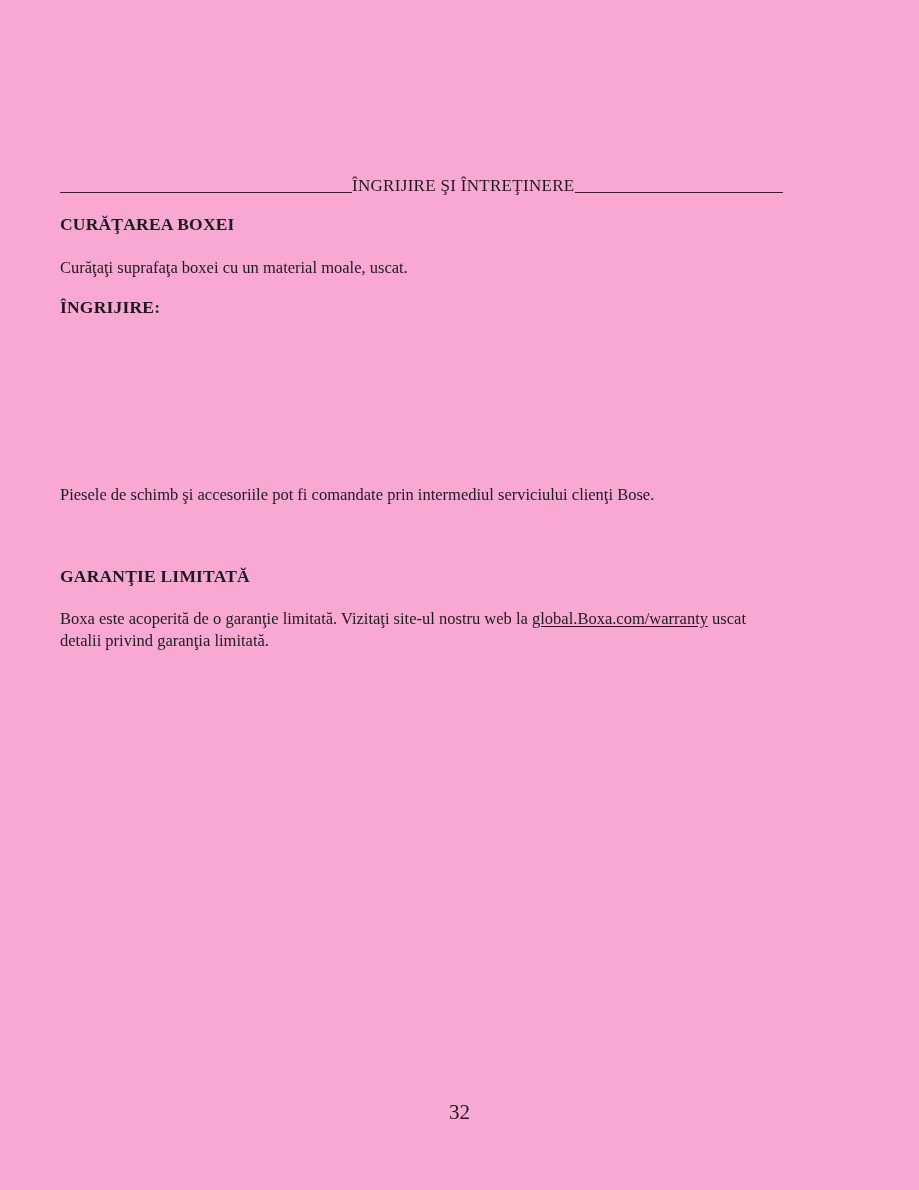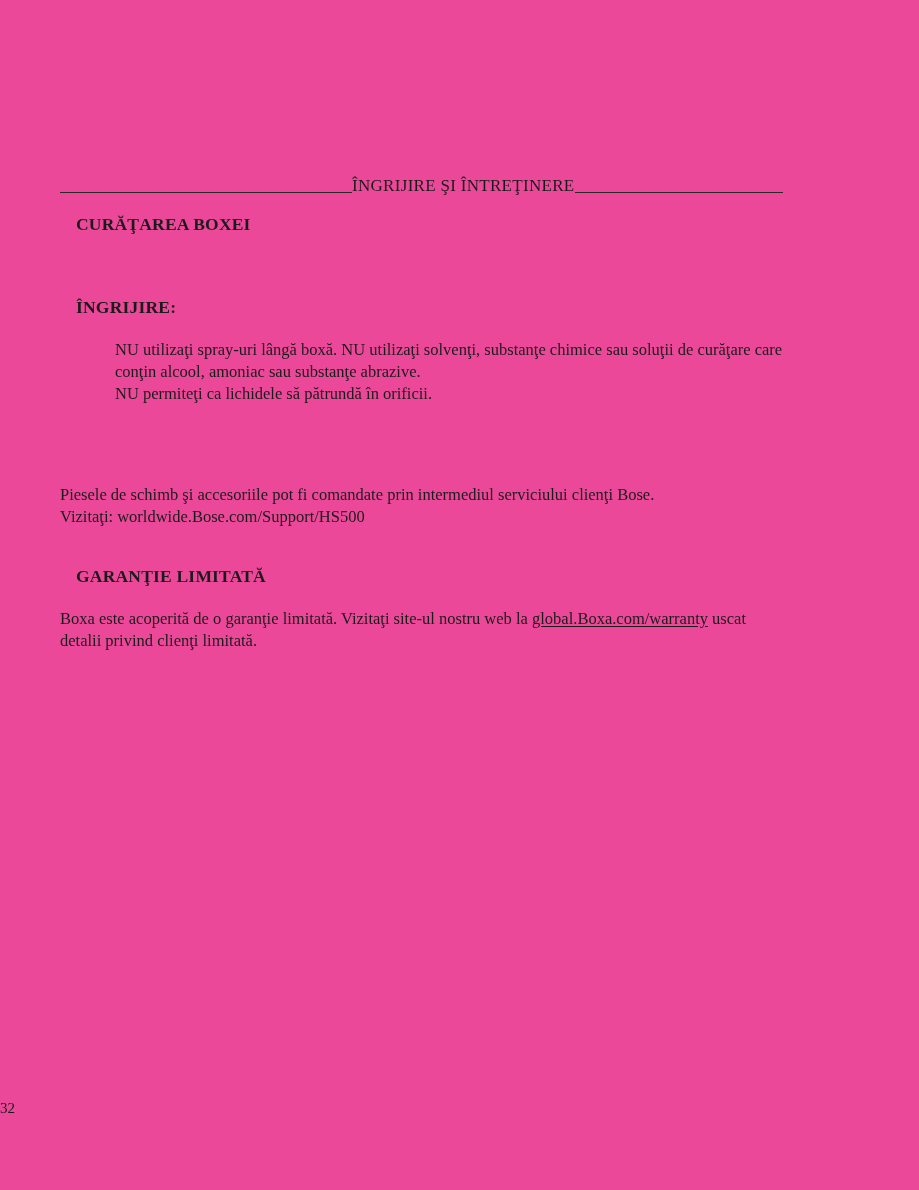--- a/index.html
+++ b/index.html
@@ -1,31 +1,30 @@
 <!DOCTYPE html>
 <html><head>
 <meta charset="utf-8">
 <style>
   * { margin: 0; padding: 0; box-sizing: border-box; }
   html, body { background: #ffffff; }
   .page {
     position: relative;
     width: 919px;
     height: 1190px;
-    background: #ec4899;
+    background: #f9a8d4;
     font-family: "Liberation Serif", "DejaVu Serif", serif;
     color: #1b1b1b;
     overflow: hidden;
   }
   .abs { position: absolute; left: 60px; white-space: nowrap; }
   .heading {
     font-weight: bold;
     font-size: 17.5px;
     letter-spacing: 0.2px;
-    margin-left: 16px;
   }
   .body-text {
     font-size: 16.5px;
     line-height: 22px;
   }
   .header-line {
     top: 175px;
     font-size: 17px;
     display: flex;
     align-items: baseline;
@@ -40,49 +39,45 @@
   .rule-left  { width: 292px; }
   .rule-right { width: 208px; }
   .header-title { letter-spacing: 0.3px; }
   .indented { left: 115px; }
   .doc-link { text-decoration: underline; text-underline-offset: 2px; color: #1b1b1b; cursor: pointer; }
   .page-number {
     position: absolute;
     top: 1100px;
     left: 0;
     width: 100%;
-    font-size: 15px;
+    text-align: center;
+    font-size: 21px;
   }
 </style>
 </head>
 <body>
 
 <div class="page">
 
   <div class="abs header-line">
     <span class="rule rule-left"></span>
     <span class="header-title">ÎNGRIJIRE ŞI ÎNTREŢINERE</span>
     <span class="rule rule-right"></span>
   </div>
 
   <div class="abs heading" style="top:214px">CURĂŢAREA BOXEI</div>
+  <div class="abs body-text" style="top:257px">Curăţaţi suprafaţa boxei cu un material moale, uscat.</div>
 
   <div class="abs heading" style="top:297px">ÎNGRIJIRE:</div>
-  <div class="abs body-text indented" style="top:339px">
-    <div>NU utilizaţi spray-uri lângă boxă. NU utilizaţi solvenţi, substanţe chimice sau soluţii de curăţare care</div>
-    <div>conţin alcool, amoniac sau substanţe abrazive.</div>
-    <div>NU permiteţi ca lichidele să pătrundă în orificii.</div>
-  </div>
 
   <div class="abs body-text" style="top:484px">
     <div>Piesele de schimb şi accesoriile pot fi comandate prin intermediul serviciului clienţi Bose.</div>
-    <div><span>Vizitaţi: </span><span>worldwide.Bose.com/Support/HS500</span></div>
   </div>
 
   <div class="abs heading" style="top:566px">GARANŢIE LIMITATĂ</div>
   <div class="abs body-text" style="top:608px">
     <div><span>Boxa este acoperită de o garanţie limitată. Vizitaţi site-ul nostru web la </span><span class="doc-link">global.Boxa.com/warranty</span><span> uscat</span></div>
-    <div>detalii privind clienţi limitată.</div>
+    <div>detalii privind garanţia limitată.</div>
   </div>
 
   <div class="page-number">32</div>
 
 </div>
 
 </body></html>

